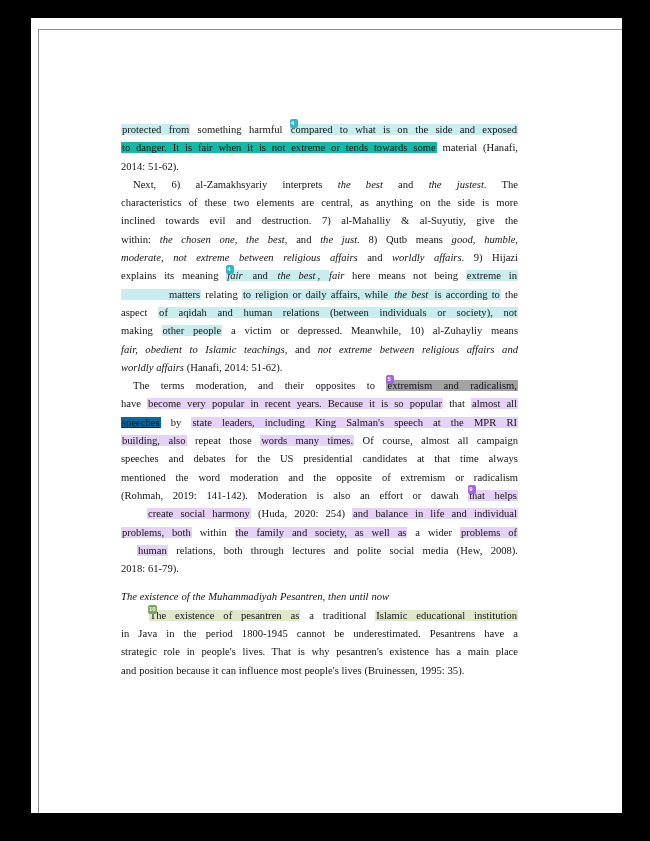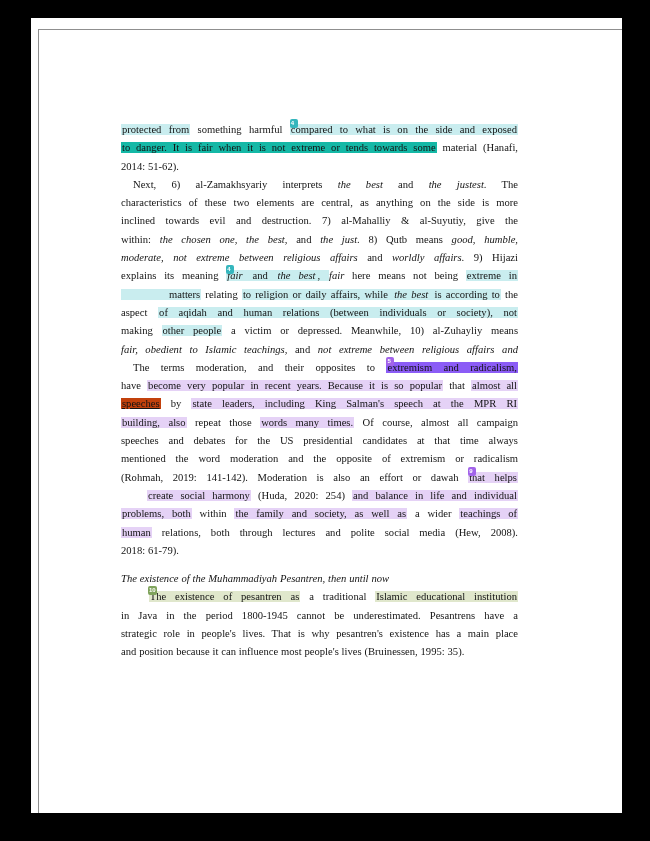--- a/index.html
+++ b/index.html
@@ -48,32 +48,33 @@
         <div class="line" style="padding-left: 12px;"><span>Next, 6) al-Zamakhsyariy interprets </span><span class="it">the best</span><span> and </span><span class="it">the justest</span><span>. The</span></div>
         <div class="line"><span>characteristics of these two elements are central, as anything on the side is more</span></div>
         <div class="line"><span>inclined towards evil and destruction. 7) al-Mahalliy &amp; al-Suyutiy, give the</span></div>
         <div class="line"><span>within: </span><span class="it">the chosen one</span><span>, </span><span class="it">the best</span><span>, and </span><span class="it">the just</span><span>. 8) Qutb means </span><span class="it">good</span><span>, </span><span class="it">humble</span><span>,</span></div>
         <div class="line"><span class="it">moderate, not extreme between religious affairs</span><span> and </span><span class="it">worldly affairs</span><span>. 9) Hijazi</span></div>
         <div class="line"><span>explains its meaning </span><span class="marker" style="background: rgb(53, 182, 189);">4</span><mark class="it" style="background: rgb(201, 237, 239);">fair</mark><mark style="background: rgb(201, 237, 239);"> and </mark><mark class="it" style="background: rgb(201, 237, 239);">the best</mark><mark style="background: rgb(201, 237, 239);">, </mark><span class="it">fair</span><span> here means not being </span><mark style="background: rgb(201, 237, 239);">extreme in</mark></div>
         <div class="line"><mark style="background: rgb(201, 237, 239); padding-left: 48px;">matters</mark><span> relating </span><mark style="background: rgb(201, 237, 239);">to religion or daily affairs, while </mark><mark class="it" style="background: rgb(201, 237, 239);">the best</mark><mark style="background: rgb(201, 237, 239);"> is according to</mark><span> the</span></div>
         <div class="line"><span>aspect </span><mark style="background: rgb(201, 237, 239);">of aqidah and human relations (between individuals or society), not</mark></div>
         <div class="line"><span>making </span><mark style="background: rgb(201, 237, 239);">other people</mark><span> a victim or depressed. Meanwhile, 10) al-Zuhayliy means</span></div>
         <div class="line"><span class="it">fair, obedient to Islamic teachings</span><span>, and </span><span class="it">not extreme between religious affairs and</span></div>
+        <div class="line last"><span class="it">worldly affairs</span><span> (Hanafi, 2014: 51-62).</span></div>
       </div>
       <div class="para">
-        <div class="line" style="padding-left: 12px;"><span>The terms moderation, and their opposites to </span><span class="marker" style="background: rgb(162, 99, 234);">5</span><mark style="background: #8b5cf6;">extremism and radicalism,</mark></div>
+        <div class="line" style="padding-left: 12px;"><span>The terms moderation, and their opposites to </span><span class="marker" style="background: rgb(162, 99, 234);">5</span><mark style="background: #a3a3a3;">extremism and radicalism,</mark></div>
         <div class="line"><span>have </span><mark style="background: rgb(229, 210, 246);">become very popular in recent years. Because it is so popular</mark><span> that </span><mark style="background: rgb(229, 210, 246);">almost all</mark></div>
-        <div class="line"><mark style="background: #c2410c; text-decoration: underline;">speeches</mark><span> by </span><mark style="background: rgb(229, 210, 246);">state leaders, including King Salman's speech at the MPR RI</mark></div>
+        <div class="line"><mark style="background: #0369a1; text-decoration: underline;">speeches</mark><span> by </span><mark style="background: rgb(229, 210, 246);">state leaders, including King Salman's speech at the MPR RI</mark></div>
         <div class="line"><mark style="background: rgb(229, 210, 246);">building, also</mark><span> repeat those </span><mark style="background: rgb(229, 210, 246);">words many times.</mark><span> Of course, almost all campaign</span></div>
         <div class="line"><span>speeches and debates for the US presidential candidates at that time always</span></div>
         <div class="line"><span>mentioned the word moderation and the opposite of extremism or radicalism</span></div>
         <div class="line"><span>(Rohmah, 2019: 141-142). Moderation is also an effort or dawah </span><span class="marker" style="background: rgb(162, 99, 234);">9</span><mark style="background: rgb(229, 210, 246);">that helps</mark></div>
         <div class="line"><mark style="background: rgb(229, 210, 246); margin-left: 26px;">create social harmony</mark><span> (Huda, 2020: 254) </span><mark style="background: rgb(229, 210, 246);">and balance in life and individual</mark></div>
-        <div class="line"><mark style="background: rgb(229, 210, 246);">problems, both</mark><span> within </span><mark style="background: rgb(229, 210, 246);">the family and society, as well as</mark><span> a wider </span><mark style="background: rgb(229, 210, 246);">teachings of</mark></div>
-        <div class="line"><mark style="background: rgb(229, 210, 246);">human</mark><span> relations, both through lectures and polite social media (Hew, 2008).</span></div>
+        <div class="line"><mark style="background: rgb(229, 210, 246);">problems, both</mark><span> within </span><mark style="background: rgb(229, 210, 246);">the family and society, as well as</mark><span> a wider </span><mark style="background: rgb(229, 210, 246);">problems of</mark></div>
+        <div class="line"><mark style="background: rgb(229, 210, 246); margin-left: 16px;">human</mark><span> relations, both through lectures and polite social media (Hew, 2008).</span></div>
         <div class="line last"><span>2018: 61-79).</span></div>
       </div>
       <div class="para spacer" style="height: 10px;"></div>
       <div class="para">
         <div class="line last"><span class="it">The existence of the Muhammadiyah Pesantren, then until now</span></div>
       </div>
       <div class="para">
         <div class="line" style="padding-left: 27px;"><span class="marker" style="background: rgb(127, 163, 92);">10</span><mark style="background: rgb(224, 231, 204);">The existence of pesantren as</mark><span> a traditional </span><mark style="background: rgb(224, 231, 204);">Islamic educational institution</mark></div>
         <div class="line"><span>in Java in the period 1800-1945 cannot be underestimated. Pesantrens have a</span></div>
         <div class="line"><span>strategic role in people's lives. That is why pesantren's existence has a main place</span></div>

